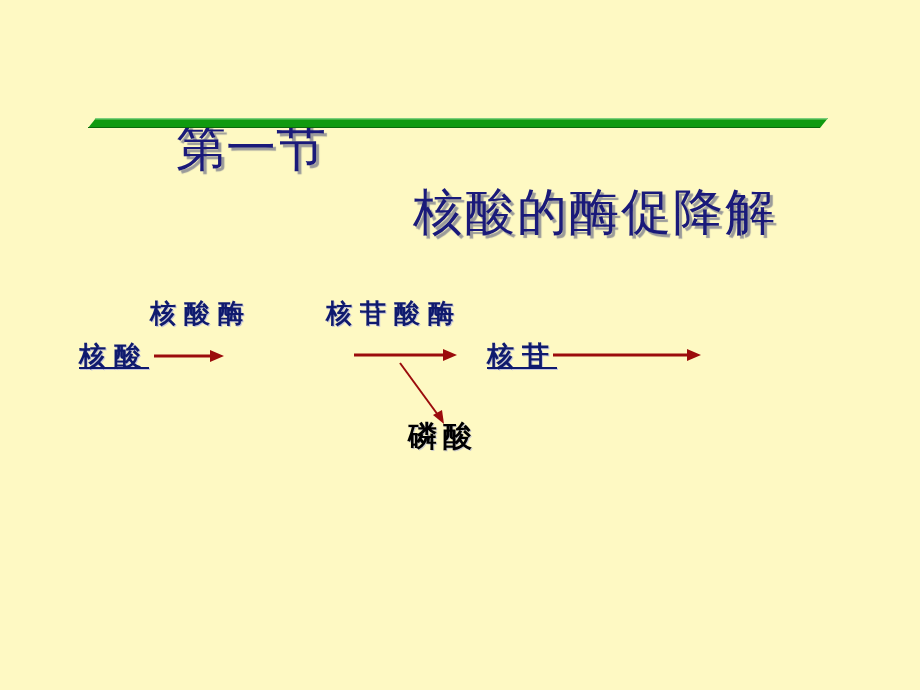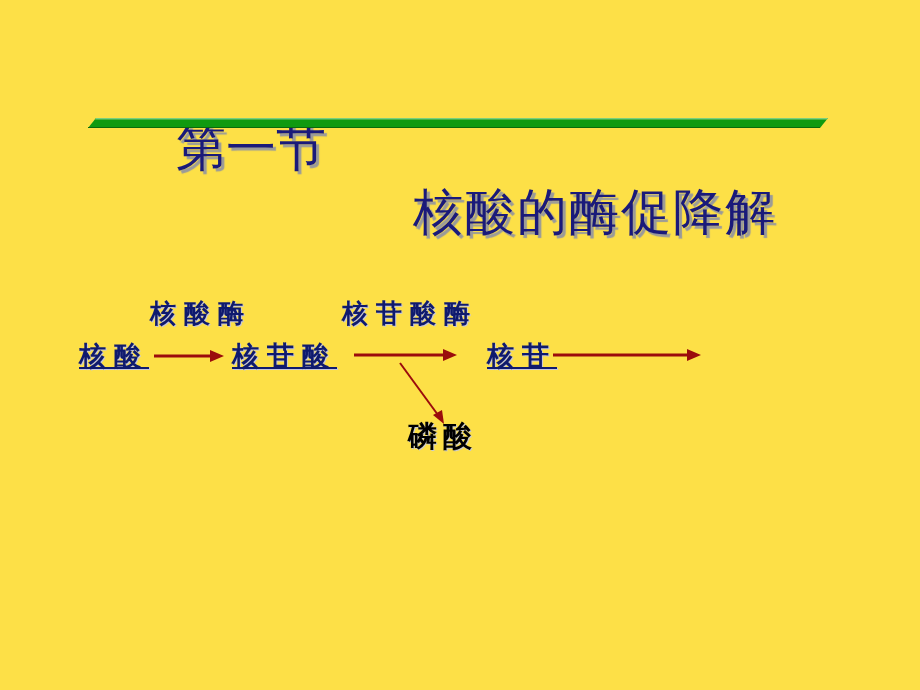--- a/index.html
+++ b/index.html
@@ -11,21 +11,21 @@
       width: 920px;
       height: 690px;
       position: relative;
       overflow: hidden;
       font-family: "DejaVu Sans", "Liberation Sans", sans-serif;
     }
     .slide {
       position: absolute;
       left: 0; top: 0;
       width: 920px; height: 690px;
-      background: #fde047;
+      background: #fef9c3;
     }
     .title {
       position: absolute;
       top: 52px;
       left: 0;
       width: 920px;
       height: 64px;
       font-family: "DejaVu Serif", "Liberation Serif", serif;
       font-size: 50px;
       line-height: 64px;
@@ -96,24 +96,23 @@
     <span class="part2">核酸的酶促降解</span>
   </div>
 
   <svg class="green-bar" viewBox="0 0 740 10" preserveAspectRatio="none">
     <polygon points="8,0 740,0 732,10 0,10" fill="#109a10"></polygon>
     <polygon points="8,0 740,0 739,1.5 7,1.5" fill="#7ccf7c"></polygon>
     <polygon points="0,9 732,9 732,10 0,10" fill="#0a6a0a"></polygon>
   </svg>
 
   <div class="label enzyme" style="left:150px;">核酸酶</div>
-  <div class="label enzyme" style="left:342px;text-align:right;">核苷酸酶</div>
+  <div class="label enzyme" style="left:326px;text-align:right;">核苷酸酶</div>
 
   <div class="label compound" style="left:79px;">核酸</div>
-  <div class="label compound" style="left:232px;">核苷酸</div>
   <div class="label compound" style="left:487px;">核苷</div>
 
   <div class="label byproduct" style="left:408px;">磷酸</div>
 
   <svg class="arrows" viewBox="0 0 920 690">
     <g>
       <line x1="154" y1="356" x2="212" y2="356" stroke="#9b0c0c" stroke-width="3"></line>
       <polygon points="210,350 224,356 210,362" fill="#9b0c0c"></polygon>
     </g>
     <g>

